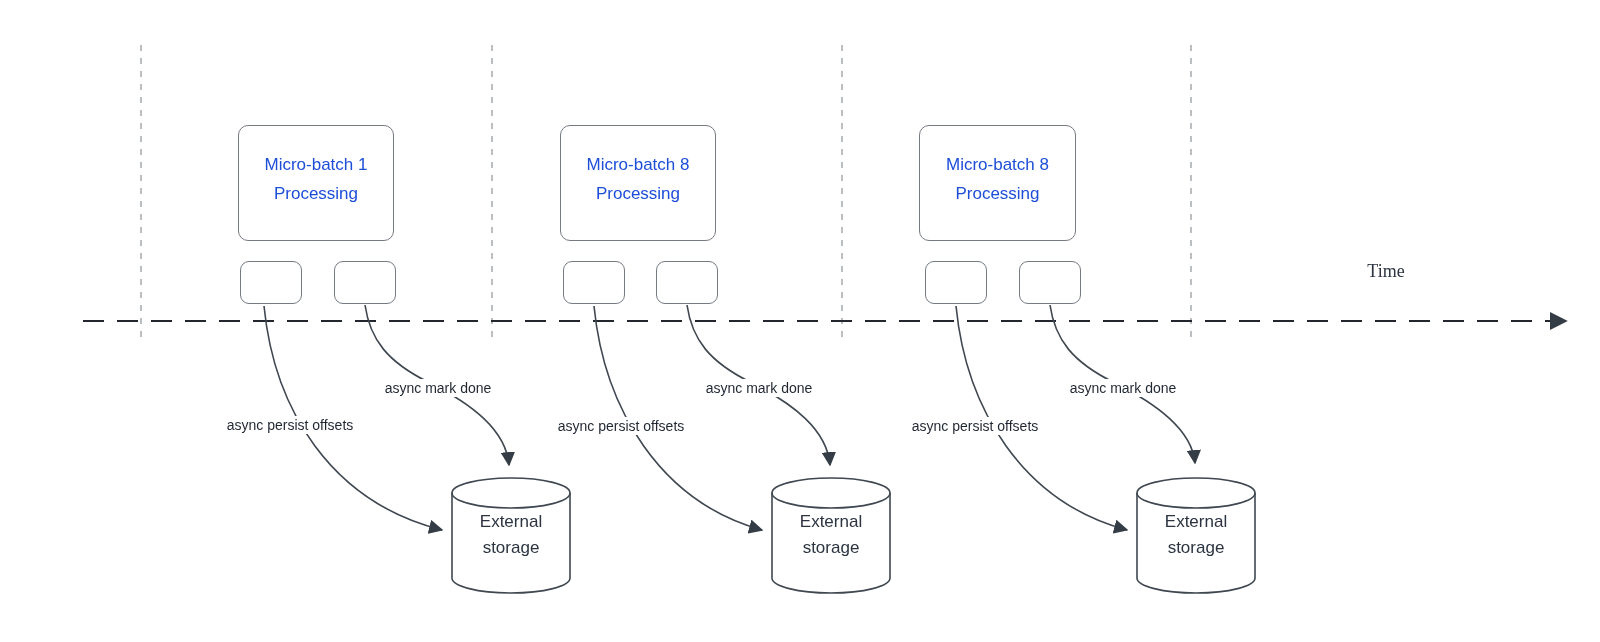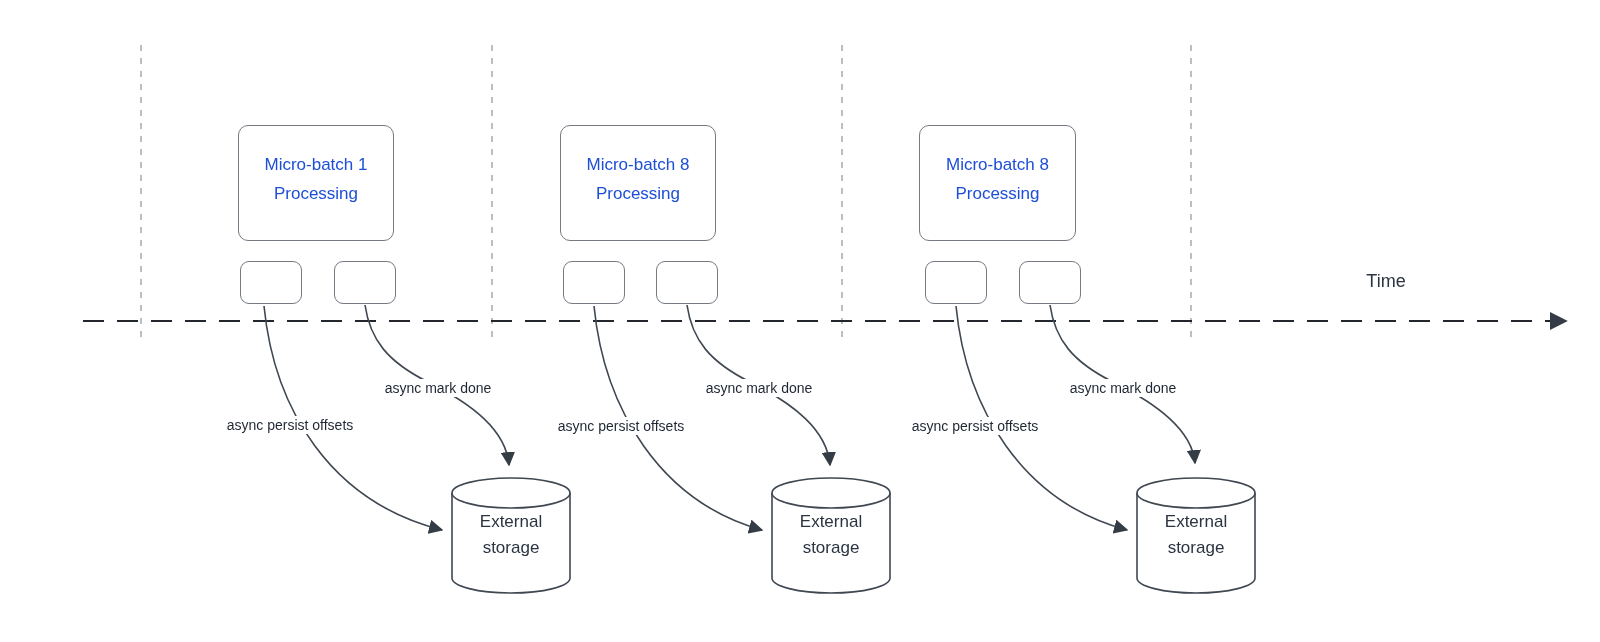--- a/index.html
+++ b/index.html
@@ -146,15 +146,15 @@
     <div class="title">Micro-batch 8
 Processing</div>
   </div>
   <div class="task-box" style="left:925px; top:261px;"></div>
   <div class="task-box" style="left:1019px; top:261px;"></div>
   <div class="curve-label" style="left:975px; top:426px;">async persist offsets</div>
   <div class="curve-label" style="left:1123px; top:388px;">async mark done</div>
   <div class="storage-label" style="left:1137px; top:509px;">External
 storage</div>
 
-  <div class="time-label" style="left:1386px; top:281px;">Time</div>
+  <div class="time-label" style="left:1386px; top:271px;font-family:Liberation Serif, serif;">Time</div>
 
 </div>
 
 </body></html>

